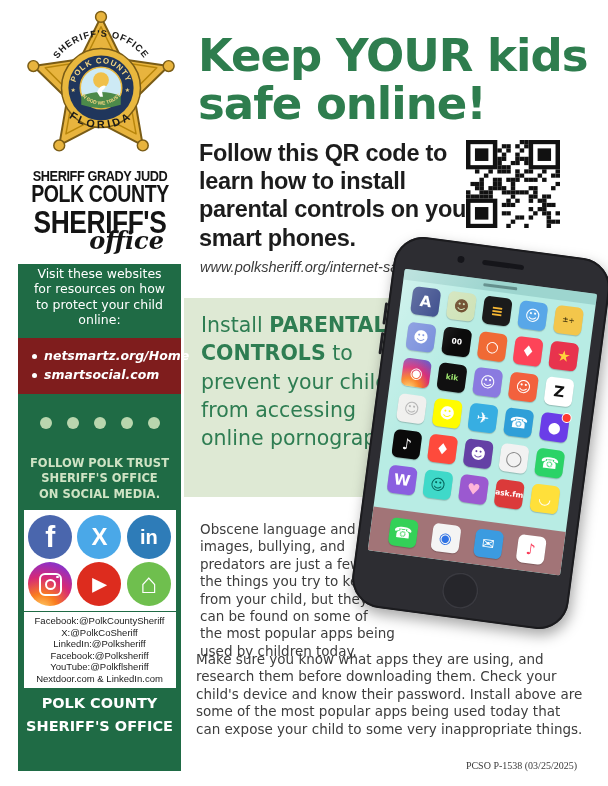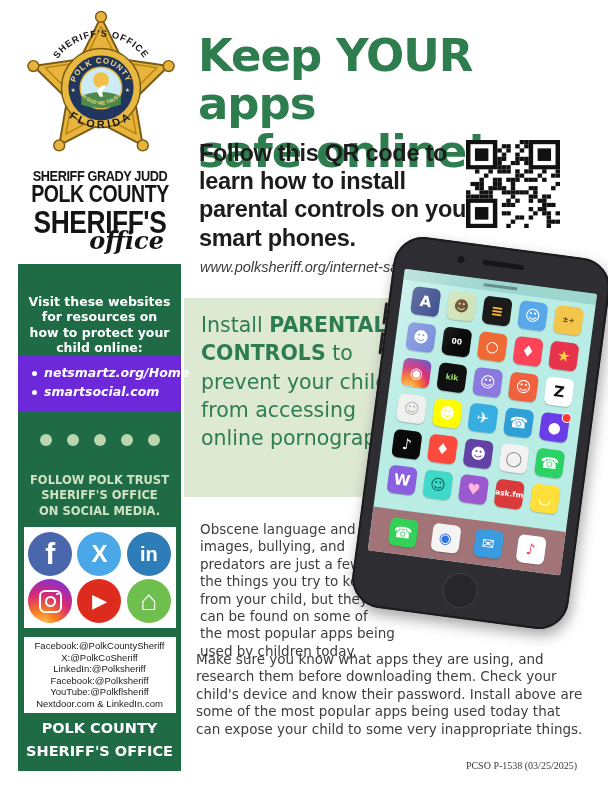--- a/index.html
+++ b/index.html
@@ -15,41 +15,41 @@
     line-height:1.02;letter-spacing:-.5px;}
   .bl1{font-size:15px;}
   .bl2{font-size:23px;}
   .bl3{font-size:31px;}
   .bl4{display:block;font-family:"DejaVu Serif",serif;font-style:italic;font-weight:700;
        font-size:24px;margin-top:-9px;text-align:right;padding-right:22px;line-height:1;}
 
   
   .sidebar{left:18px;top:264px;width:163px;height:507px;background:#1f6b45;color:#fff;
            text-align:center;}
-  .sb-intro{margin-top:30px;padding:0 9px;font-size:12.5px;font-weight:bold;line-height:1.22;}
-  .sb-sites{background:#6d28d9;padding:9px 4px 9px 14px;text-align:right;}
+  .sb-intro{margin-top:2px;padding:0 9px;font-size:12.5px;font-weight:normal;line-height:1.22;}
+  .sb-sites{margin-top:11px;background:#7f1d1d;padding:9px 4px 9px 14px;text-align:right;}
   .sb-site{display:flex;align-items:center;gap:7px;font-size:12.5px;font-weight:bold;
            font-style:italic;line-height:1.5;}
   .sb-site .bdot{width:5px;height:5px;border-radius:50%;background:#fff;flex:0 0 auto;}
   .sb-dots{margin-top:23px;display:flex;justify-content:center;gap:15px;}
   .sb-dots .dot{width:12px;height:12px;border-radius:50%;background:#b9d6ae;}
   .sb-follow{margin-top:27px;padding:0 12px;font-size:11.5px;font-weight:bold;color:#cfe3c4;
              line-height:1.35;}
   .sb-socialbox{margin:8px auto 0;width:148px;background:#fff;padding:5px 2px;
                 display:grid;grid-template-columns:repeat(3,1fr);row-gap:3px;justify-items:center;}
   .soc{width:44px;height:44px;border-radius:50%;display:flex;align-items:center;
        justify-content:center;color:#fff;font-family:"Liberation Sans",sans-serif;}
   .soc .g{font-weight:bold;}
   .ig-cam{width:19px;height:19px;border:2.5px solid #fff;border-radius:6px;position:relative;}
   .ig-cam::after{content:"";position:absolute;left:4px;top:4px;width:7px;height:7px;
        border:2px solid #fff;border-radius:50%;}
   .ig-cam::before{content:"";position:absolute;right:1px;top:1px;width:2.5px;height:2.5px;
        background:#fff;border-radius:50%;}
   .sb-findus{margin-top:7px;font-size:11px;font-weight:bold;font-family:"Liberation Sans",sans-serif;}
-  .sb-handles{margin:9px auto 0;width:152px;background:#fff;color:#1a1a1a;padding:3px 0;
+  .sb-handles{margin:1px auto 0;width:152px;background:#fff;color:#1a1a1a;padding:3px 0;
       font-size:9.5px;line-height:1.22;font-family:"Liberation Sans",sans-serif;}
   .sb-off1{margin-top:8px;font-size:14.5px;font-weight:bold;line-height:1.1;}
 
   
   .headline{left:198px;top:32px;width:400px;color:#2e7d4e;font-size:45px;font-weight:bold;
             line-height:1.07;letter-spacing:-1px;}
   .follow{left:199px;top:139px;width:280px;color:#1c1c1c;font-size:23.5px;font-weight:bold;
           line-height:1.2;font-family:"Liberation Sans",sans-serif;letter-spacing:-.3px;}
   .url{left:200px;top:259px;font-size:14.5px;font-style:italic;color:#3a3a3a;
        font-family:"Liberation Sans",sans-serif;}
@@ -140,21 +140,21 @@
   </svg>
 
   <div class="abs badge-textblock">
     <span class="ln bl1">SHERIFF GRADY JUDD</span>
     <span class="ln bl2">POLK COUNTY</span>
     <span class="ln bl3">SHERIFF'S</span>
     <span class="bl4">office</span>
   </div>
 
   <div class="abs headline">
-    <div>Keep YOUR apps</div>
+    <div>Keep YOUR kids</div>
     <div>safe online!</div>
   </div>
 
   <div class="abs follow">Follow this QR code to learn how to install parental controls on your smart phones.</div>
 
   <svg class="abs qr" viewBox="0 0 84 84" preserveAspectRatio="none" xmlns="http://www.w3.org/2000/svg">
     <rect x="0" y="0" width="84" height="84" fill="#ffffff"></rect>
     <g class="qmods" fill="#111111">
         <rect x="0" y="48" width="4" height="4"></rect>
         <rect x="0" y="52" width="4" height="4"></rect>

